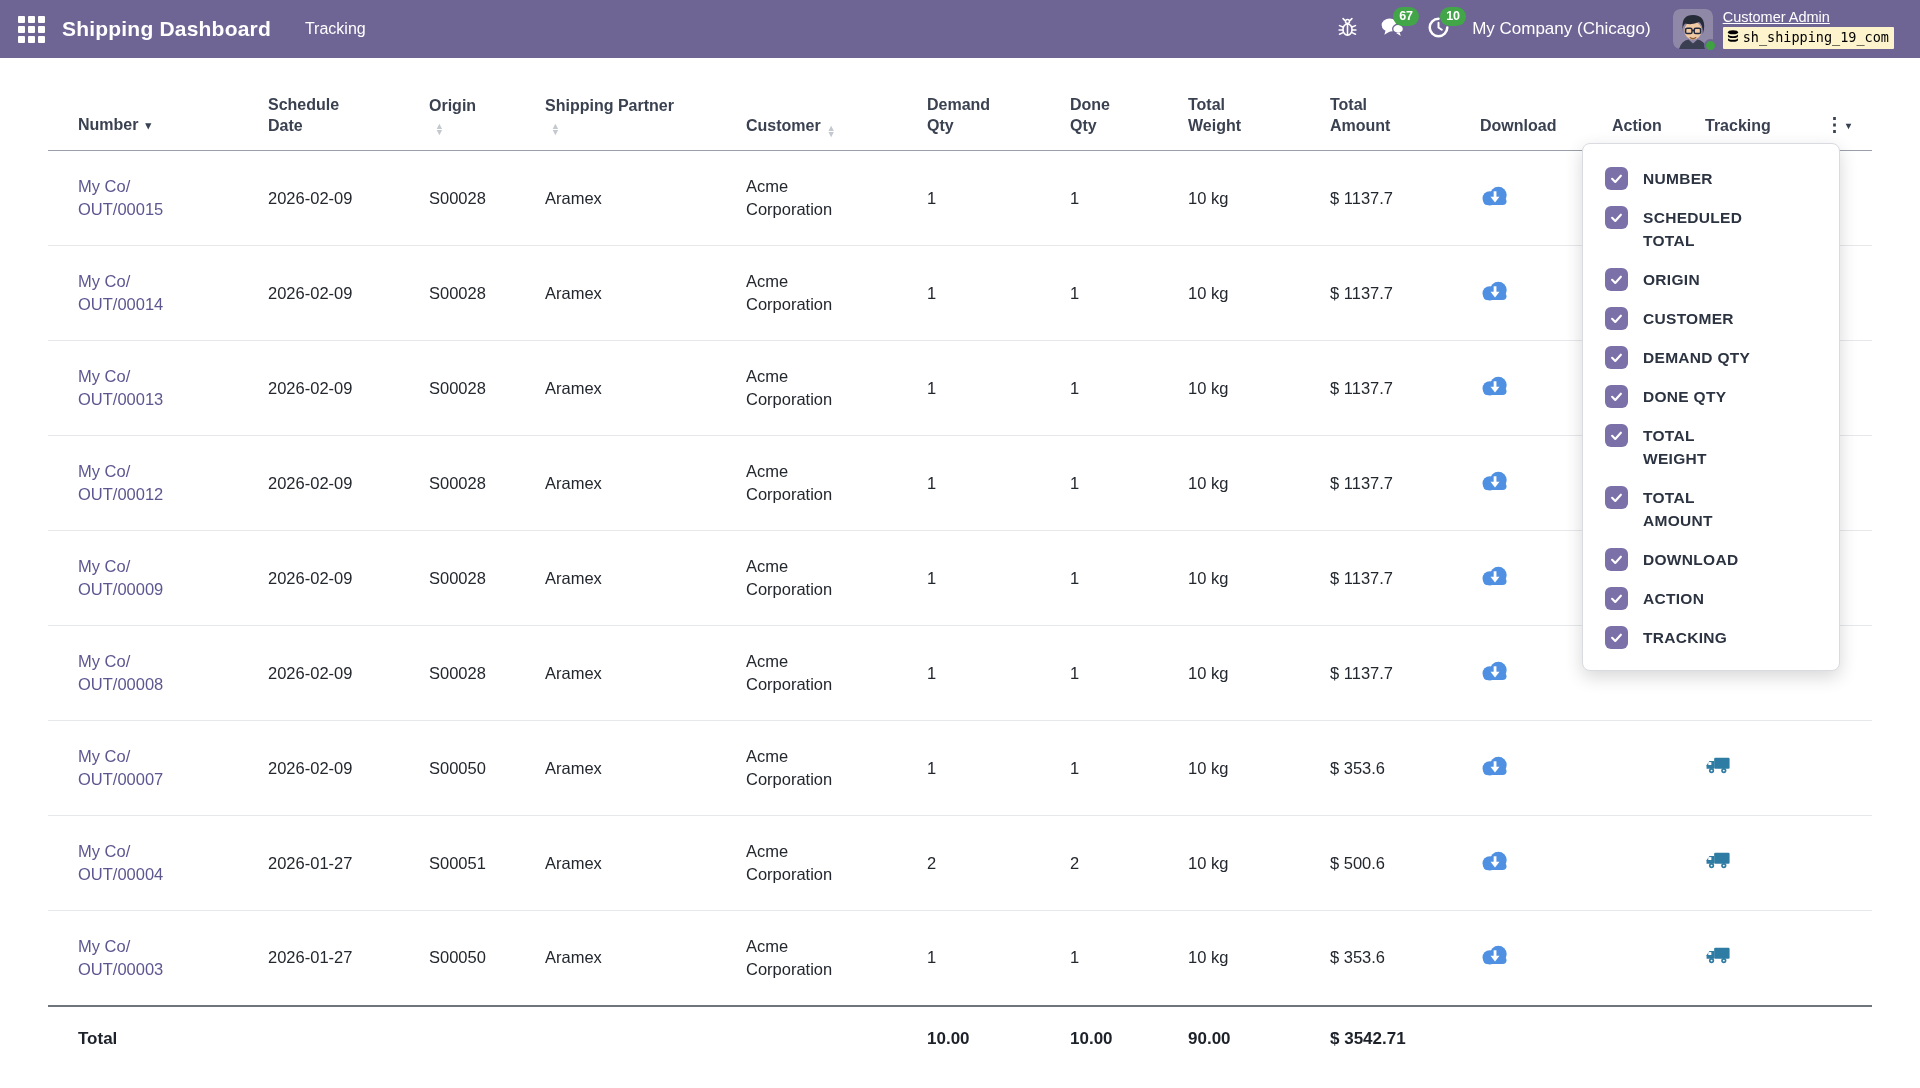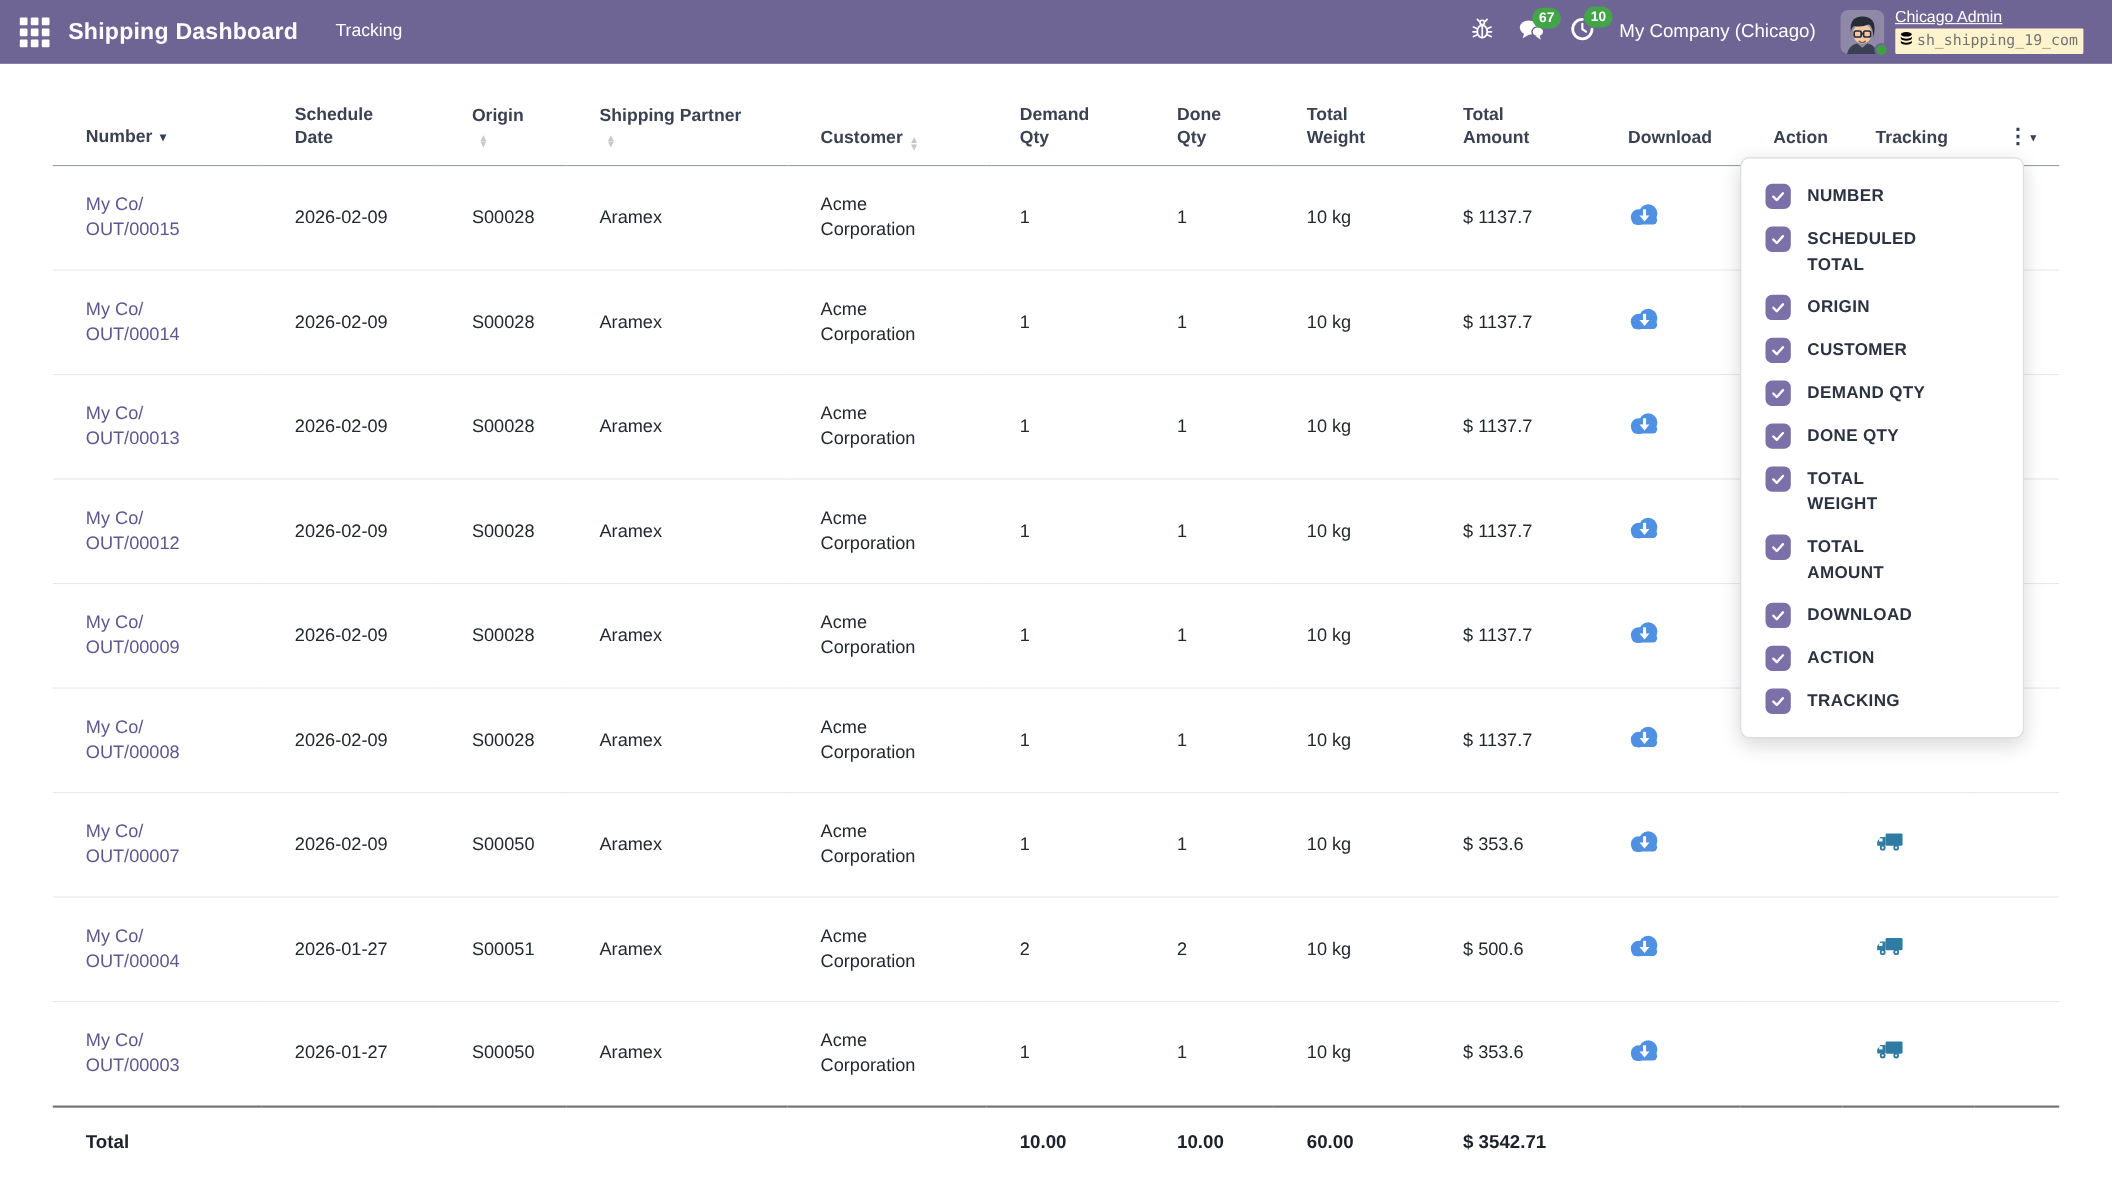--- a/index.html
+++ b/index.html
@@ -35,21 +35,21 @@
   .user-block { display:flex; align-items:center; gap:10px; cursor:pointer; }
   .avatar-wrap { position:relative; width:40px; height:40px; }
   .avatar-wrap svg { display:block; border-radius:7px; }
   .status-dot {
     position:absolute; right:-4px; bottom:-3px; width:13px; height:13px;
     background:#3fa142; border-radius:50%; border:2.5px solid var(--topbar-bg,#6f6594);
   }
   .user-meta { display:flex; flex-direction:column; align-items:flex-start; gap:2px; }
   .user-name { font-size:14.5px; text-decoration:underline; line-height:15px; }
   .db-badge {
-    background:var(--db-badge-bg,#fdf3cd); color:#737373;
+    background:var(--db-badge-bg,#fdf3cd); color:#000000;
     font-family:"DejaVu Sans Mono", monospace; font-size:13.5px; line-height:1;
     padding:3px 5px 3.5px 4px; display:flex; align-items:center; gap:4px; border-radius:1px;
   }
 
   
   .table-wrap { padding:0 48px; }
   table.shipments { width:1824px; border-collapse:collapse; table-layout:fixed; }
   thead th {
     text-align:left; vertical-align:bottom;
     padding:36px 8px 14px 30px; font-size:16px; font-weight:700; color:#3a4150;
@@ -172,21 +172,21 @@
           <g stroke="#23283a" stroke-width="1.5" fill="none">
             <rect x="12.6" y="19.2" width="6.4" height="5.4" rx="1.6"></rect>
             <rect x="21.2" y="19.2" width="6.4" height="5.4" rx="1.6"></rect>
             <path d="M19 21.6 h2.2"></path>
           </g>
           <path d="M17.2 28.6 q2.8 2.3 5.6 0" stroke="#8d5d3b" stroke-width="1.3" fill="none" stroke-linecap="round"></path>
         </svg>
         <span class="status-dot"></span>
       </div>
       <div class="user-meta">
-        <span class="user-name">Chicago Admin</span>
+        <span class="user-name">Customer Admin</span>
         <span class="db-badge">
           <span>
             <svg width="12" height="13" viewBox="0 0 12 14" fill="#000">
               <ellipse cx="6" cy="2.4" rx="5.4" ry="2.2"></ellipse>
               <path d="M.6 4.4 a5.4 2.2 0 0 0 10.8 0 v2 a5.4 2.2 0 0 1 -10.8 0 z"></path>
               <path d="M.6 8.4 a5.4 2.2 0 0 0 10.8 0 v2 a5.4 2.2 0 0 1 -10.8 0 z"></path>
             </svg>
           </span>
           <span>sh_shipping_19_com</span>
         </span>
@@ -561,21 +561,21 @@
     </td>
     <td></td>
   </tr>
 </tbody>
 
     <tfoot>
       <tr>
         <td colspan="5">Total</td>
         <td>10.00</td>
         <td>10.00</td>
-        <td>60.00</td>
+        <td>90.00</td>
         <td>$ 3542.71</td>
         <td colspan="4"></td>
       </tr>
     </tfoot>
   </table>
 </main>
 
 <div class="dropdown-panel">
   <div class="dd-item">
     <span class="cb">

